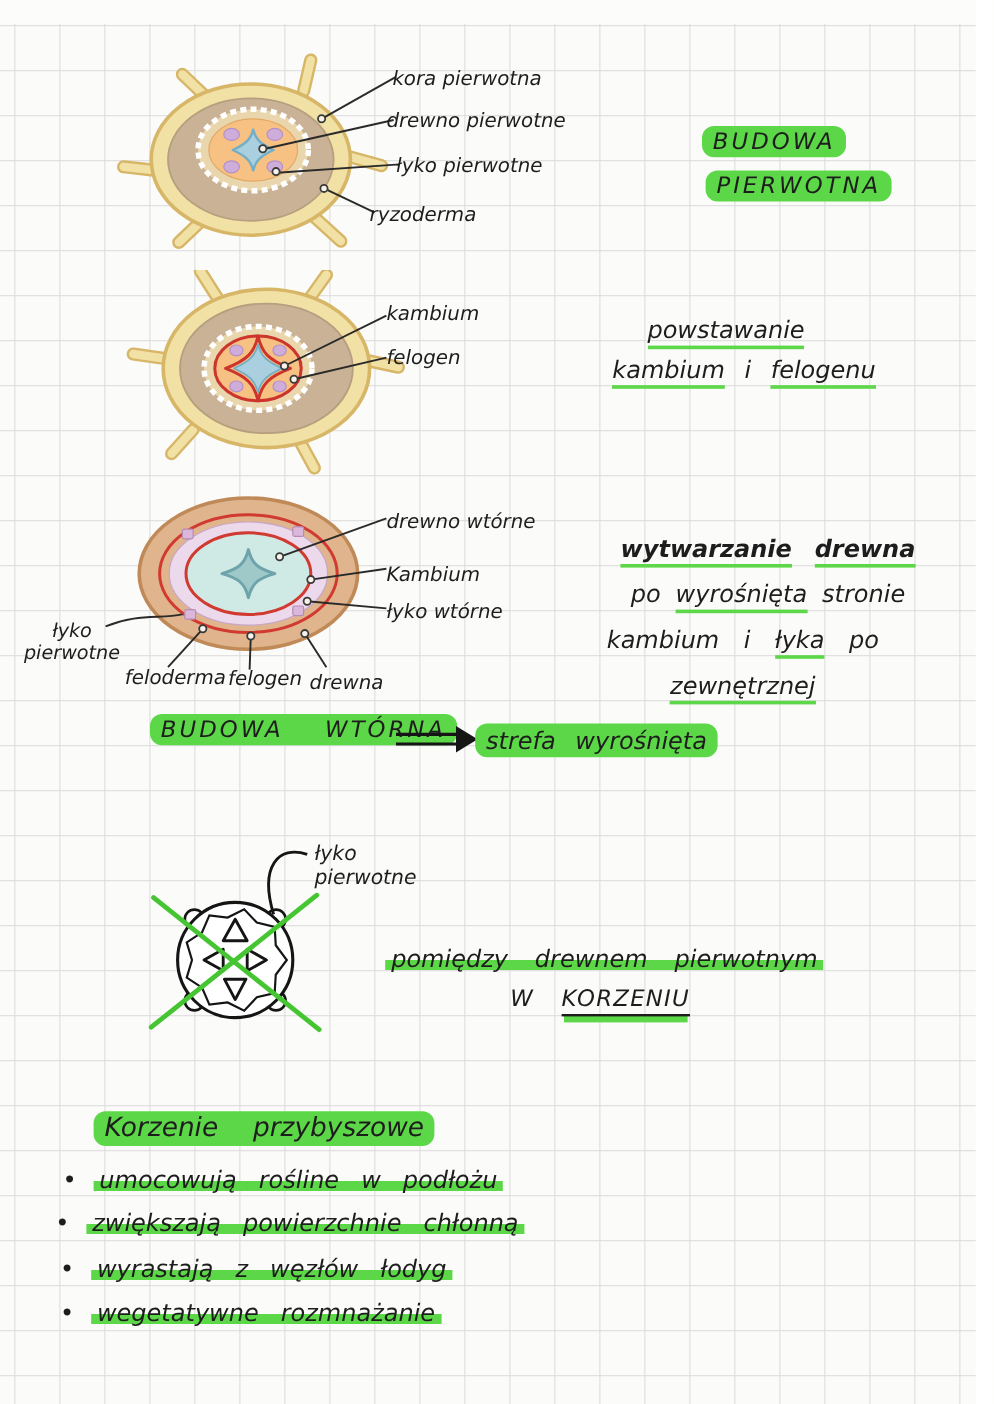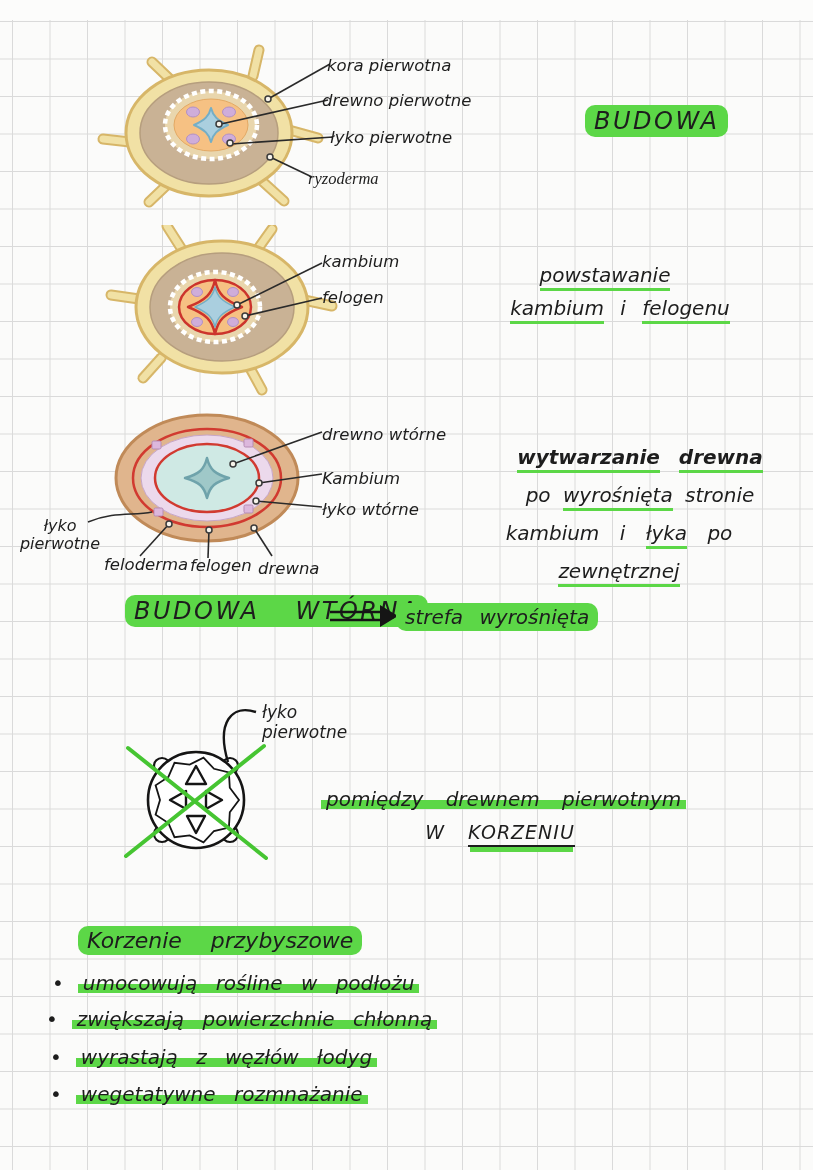--- a/index.html
+++ b/index.html
@@ -13,21 +13,21 @@
     background-position:12px 21px;
     font-family:"DejaVu Sans",sans-serif;
   }
   .topband{position:absolute;left:0;top:0;width:828px;height:20px;background:#fcfcfb;}
   .hw{
     position:absolute;font-family:"DejaVu Sans",sans-serif;font-style:italic;
     color:#1d1d1d;white-space:nowrap;line-height:1.15;
   }
   .sm{font-size:16.5px;}
   .md{font-size:20px;}
-  .cap{font-size:24px;letter-spacing:2.5px;padding-left:45px;}
+  .cap{font-size:19px;letter-spacing:2.5px;padding-left:45px;}
   .center{text-align:center;}
   .hl{background:#5cd747;border-radius:10px;padding:2px 9px;}
   .strike-hl{
     background:linear-gradient(to bottom,rgba(0,0,0,0) 54%,#5cd747 54%,#5cd747 90%,rgba(0,0,0,0) 90%);
     padding:0 5px;
   }
   .u{border-bottom:3.5px solid #5cd747;padding-bottom:1px;}
   .korzeniu{border-bottom:2px solid #1d1d1d;box-shadow:0 7px 0 -2px #5cd747;padding-bottom:2px;letter-spacing:1px;}
   .dsvg{position:absolute;}
   .bullet-marker{display:inline-block;margin-right:14px;font-style:normal;}
@@ -75,22 +75,23 @@
     <g fill="#f7f3ea" stroke="#3a3a3a" stroke-width="1.5">
       <circle cx="268" cy="99" r="3"></circle>
         <circle cx="219" cy="124" r="3"></circle>
         <circle cx="230" cy="143" r="3"></circle>
         <circle cx="270" cy="157" r="3"></circle>
     </g>
   </svg>
   <span class="hw sm" style="left:327px;top:57px;">kora pierwotna</span>
   <span class="hw sm" style="left:322px;top:92px;">drewno pierwotne</span>
   <span class="hw sm" style="left:330px;top:129px;">łyko pierwotne</span>
-  <span class="hw sm" style="left:308px;top:170px;font-family:Liberation Serif, serif;">ryzoderma</span>
+  <span class="hw sm" style="left:308px;top:170px;">ryzoderma</span>
   <span class="hw cap" style="left:540px;top:108px;"><span class="hl">BUDOWA</span></span>
+  <span class="hw cap" style="left:543px;top:145px;"><span class="hl">PIERWOTNA</span></span>
 
   <svg class="dsvg" style="left:0;top:225px;" width="470" height="175" viewBox="0 225 470 175">
     <g stroke="#d7b668" stroke-width="11" stroke-linecap="round">
       <path d="M181 248 L167 226"></path>
         <path d="M257 250 L272 229"></path>
         <path d="M139 299 L111 295"></path>
       <path d="M304 300 L332 306"></path>
         <path d="M161 358 L143 378"></path>
         <path d="M250 368 L262 390"></path>
     </g>

